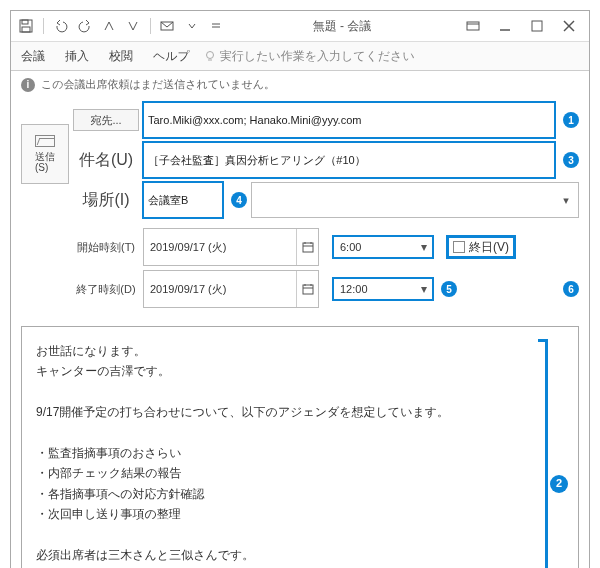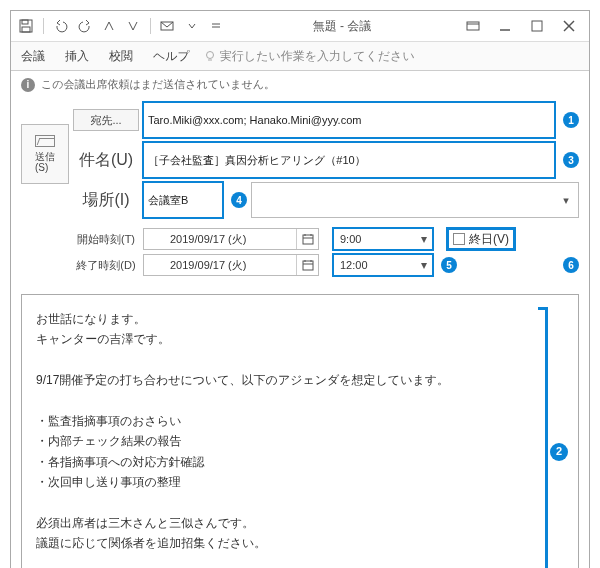--- a/index.html
+++ b/index.html
@@ -24,21 +24,21 @@
   .sendcol { width:48px; }
   .sendbtn { width:48px; height:60px; border:1px solid #bbb; background:#f8f8f8; display:flex; flex-direction:column; align-items:center; justify-content:center; gap:4px; font-size:10px; color:#444; }
   .sendbtn .sicon { width:20px; height:12px; border:1px solid #888; position:relative; }
   .sendbtn .sicon:after { content:""; position:absolute; left:2px; top:2px; width:14px; height:6px; border-top:1px solid #888; border-left:1px solid #888; transform:skewX(-20deg);}
   .labelbtn { width:66px; height:22px; border:1px solid #bbb; background:#f6f6f6; display:flex; align-items:center; justify-content:center; font-size:11px; color:#444; }
   .labeltxt { width:66px; font-size:16px; color:#444; display:flex; align-items:center; justify-content:center; height:22px; }
   .field { flex:1; height:22px; border:1px solid #bbb; background:#fff; padding:17px 4px; display:flex; align-items:center; font-size:11px; color:#222; }
   .hl { outline:2px solid #0a84d6; outline-offset:-1px; }
   .badge { width:16px;height:16px;border-radius:50%;background:#0a84d6;color:#fff;display:flex;align-items:center;justify-content:center;font-size:10px;font-weight:bold;margin-left:4px;flex-shrink:0;}
   .dtlabel { width:66px; font-size:11px; color:#444; text-align:center; }
-  .datebox { width:176px; height:22px; border:1px solid #bbb; display:flex; align-items:center;padding-left:20px; }
+  .datebox { width:176px; height:38px; border:1px solid #bbb; display:flex; align-items:center; }
   .datebox .dval { flex:1; padding:0 6px; font-size:11px; }
   .datebox .calico { width:22px; height:100%; border-left:1px solid #ccc; display:flex; align-items:center; justify-content:center; }
   .timebox { width:100px; height:22px; border:1px solid #bbb; display:flex; align-items:center; }
   .timebox .tval { flex:1; padding:0 6px; font-size:11px; }
   .ddarrow { width:16px; display:flex; align-items:center; justify-content:center; color:#555;}
   .alldaybox { display:flex; align-items:center; gap:4px; height:22px; padding:0 4px; border:1px solid transparent;}
   .alldaybox.hl { border:2px solid #0a84d6; }
   .checkbox { width:12px;height:12px;border:1px solid #888;background:#fff;}
   .roombtn { width:74px; height:22px; border:1px solid #bbb; background:#f6f6f6; display:flex; align-items:center; justify-content:center; font-size:11px;}
   .body { margin:6px 10px 8px 10px; border:1px solid #aaa; padding:14px; font-size:12px; line-height:1.7; position:relative; min-height:230px;}
@@ -203,21 +203,21 @@
                 <svg width="12" height="12" viewBox="0 0 12 12">
                   <rect x="1" y="2" width="10" height="9" fill="none" stroke="#555"></rect>
                   <line x1="1" y1="5" x2="11" y2="5" stroke="#555"></line>
                   <line x1="3" y1="1" x2="3" y2="3" stroke="#555"></line>
                   <line x1="9" y1="1" x2="9" y2="3" stroke="#555"></line>
                 </svg>
               </div>
           </div>
           <div class="gap6"></div>
           <div class="timebox hl">
-            <div class="tval">9:00</div>
+            <div class="tval">6:00</div>
             <div class="ddarrow">▾</div>
           </div>
           <div class="gap6"></div>
           <div class="alldaybox hl">
             <div class="checkbox"></div>
             <span>終日(V)</span>
           </div>
         </div>
         <div class="formrow">
           <div class="dtlabel">終了時刻(D)</div>

